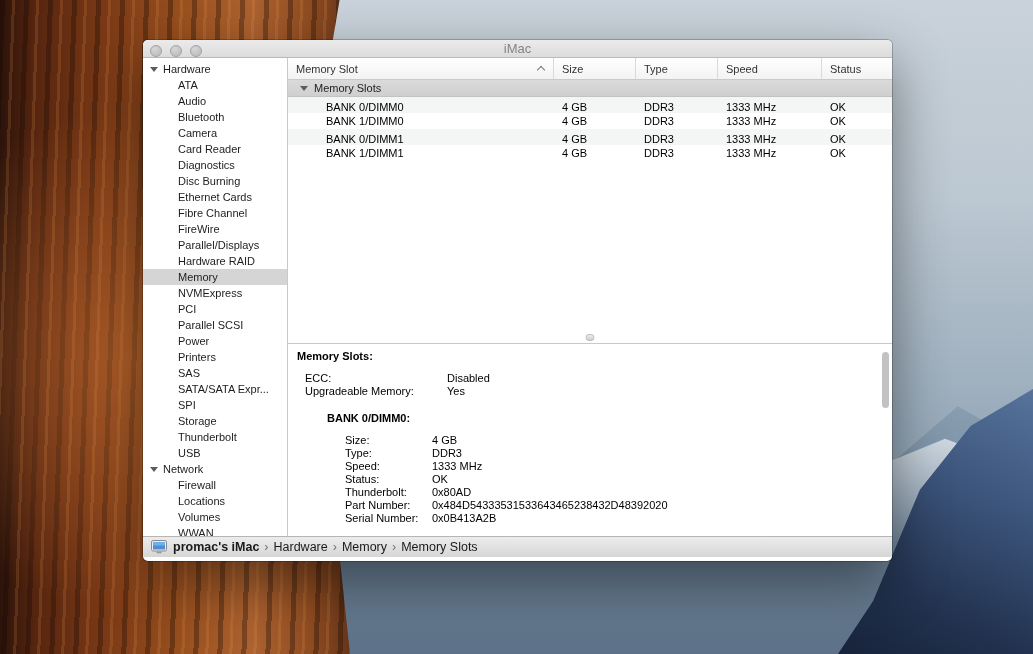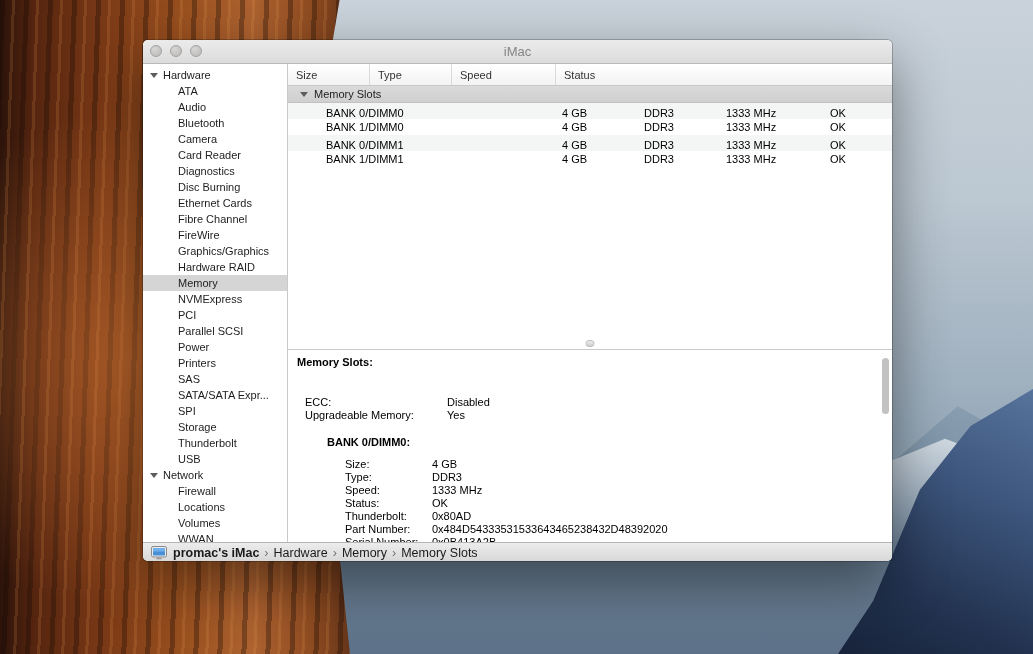--- a/index.html
+++ b/index.html
@@ -22,21 +22,21 @@
     clip-path:polygon(0 0,97% 0,92% 16%,95% 36%,90% 58%,96% 80%,100% 100%,0 100%); }
   .cliff:before { content:""; position:absolute; inset:0;
     background:repeating-linear-gradient(92deg, rgba(20,8,4,0.32) 0 5px, rgba(0,0,0,0) 5px 12px, rgba(255,170,90,0.15) 12px 15px, rgba(0,0,0,0) 15px 24px); }
   .cliff:after { content:""; position:absolute; inset:0;
     background:radial-gradient(circle at 38% 55%, rgba(255,150,70,0.35), rgba(255,150,70,0) 60%); }
 
   
   .window { position:absolute; left:143px; top:40px; width:749px; height:521px;
     border-radius:5px; overflow:hidden; background:#ffffff;
     box-shadow:0 22px 55px rgba(0,0,0,0.45), 0 0 0 1px rgba(0,0,0,0.22); }
-  .titlebar { position:relative; height:24px; background:linear-gradient(#ebebeb,#dcdcdc);
+  .titlebar { position:relative; height:18px; background:linear-gradient(#ebebeb,#dcdcdc);
     border-bottom:1px solid #b9b9b9; display:flex; align-items:center; }
   .traffic { position:absolute; left:7px; top:5px; display:flex; gap:8px; }
   .tl { width:12px; height:12px; border-radius:50%;
     background:radial-gradient(circle at 35% 30%,#d8d6d4,#b9b7b5); border:1px solid #a5a3a1; }
   .title { flex:1; text-align:center; font-size:13px; color:#858585; }
 
   .wbody { display:flex; height:478px; }
 
   
   .sidebar { width:145px; background:#ffffff; border-right:1px solid #c9c9c9;
@@ -66,21 +66,21 @@
   .td.c0 { padding-left:38px; }
 
   
   .splitter { height:14px; position:relative; background:#ffffff; border-bottom:1px solid #c9c9c9; }
   .dimple { position:absolute; left:50%; top:4px; transform:translateX(-50%);
     width:9px; height:7px; border-radius:4px; background:linear-gradient(#ececec,#cfcfcf);
     border:1px solid #bdbdbd; }
 
   
   .details { position:relative; flex:1; overflow:hidden; font-size:11px; color:#000; padding-top:6px; }
-  .d-title { font-weight:bold; margin-left:9px; margin-bottom:28px; }
+  .d-title { font-weight:bold; margin-left:9px; margin-bottom:10px; }
   .dline { display:flex; height:13px; line-height:13px; }
   .dline.sum .dlabel { margin-left:17px; width:142px; flex:none; }
   .dline.fld .dlabel { margin-left:57px; width:87px; flex:none; }
   .dvalue { white-space:nowrap; }
   .d-bank { font-weight:bold; margin-left:39px; margin-top:14px; margin-bottom:10px; }
   .dscroll-thumb { position:absolute; right:3px; top:8px; width:7px; height:56px;
     border-radius:4px; background:#c2c2c2; }
 
   
   .statusbar { height:21px; background:linear-gradient(#ececec,#d6d6d6); border-top:1px solid #b5b5b5;
@@ -118,21 +118,21 @@
           <div class="sb-item">ATA</div>
           <div class="sb-item">Audio</div>
           <div class="sb-item">Bluetooth</div>
           <div class="sb-item">Camera</div>
           <div class="sb-item">Card Reader</div>
           <div class="sb-item">Diagnostics</div>
           <div class="sb-item">Disc Burning</div>
           <div class="sb-item">Ethernet Cards</div>
           <div class="sb-item">Fibre Channel</div>
           <div class="sb-item">FireWire</div>
-          <div class="sb-item">Graphics/Graphics</div>
+          <div class="sb-item">Parallel/Displays</div>
           <div class="sb-item">Hardware RAID</div>
           <div class="sb-item selected">Memory</div>
           <div class="sb-item">NVMExpress</div>
           <div class="sb-item">PCI</div>
           <div class="sb-item">Parallel SCSI</div>
           <div class="sb-item">Power</div>
           <div class="sb-item">Printers</div>
           <div class="sb-item">SAS</div>
           <div class="sb-item">SATA/SATA Expr...</div>
           <div class="sb-item">SPI</div>
@@ -145,20 +145,24 @@
           </div>
           <div class="sb-item">Firewall</div>
           <div class="sb-item">Locations</div>
           <div class="sb-item">Volumes</div>
           <div class="sb-item">WWAN</div>
         </div>
 
       <div class="main">
         <div class="table-pane">
           <div class="thead" id="thead">
+              <div class="th c0">
+                <span>Memory Slot</span>
+                <span class="sort-caret"></span>
+              </div>
               <div class="th c1">
                 <span>Size</span>
               </div>
               <div class="th c2">
                 <span>Type</span>
               </div>
               <div class="th c3">
                 <span>Speed</span>
               </div>
               <div class="th c4">

